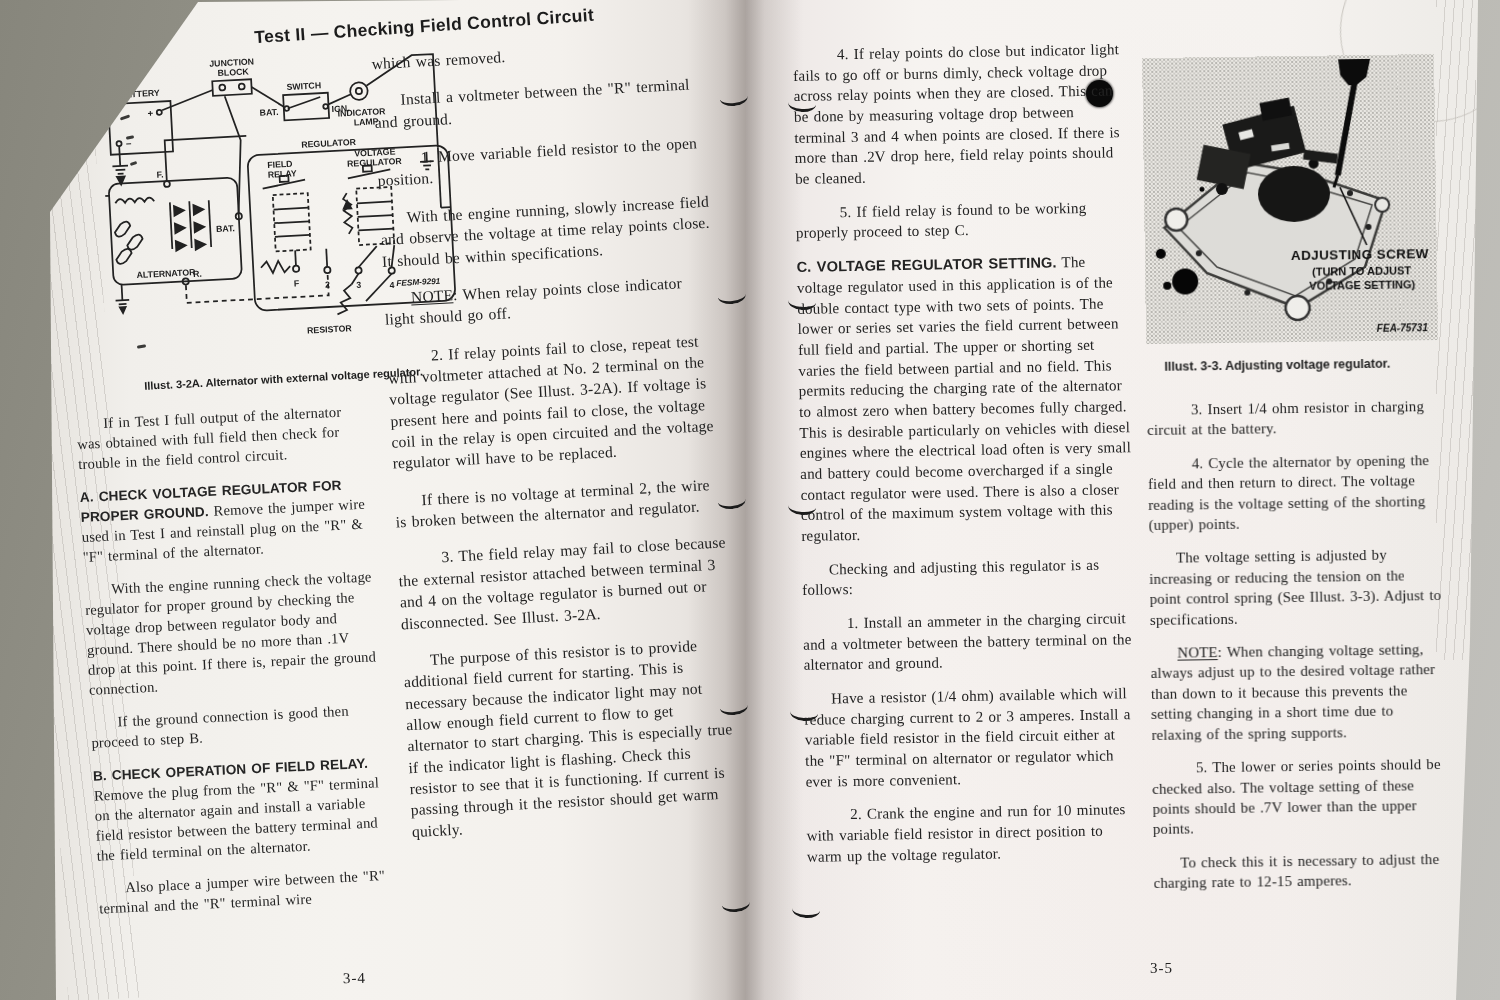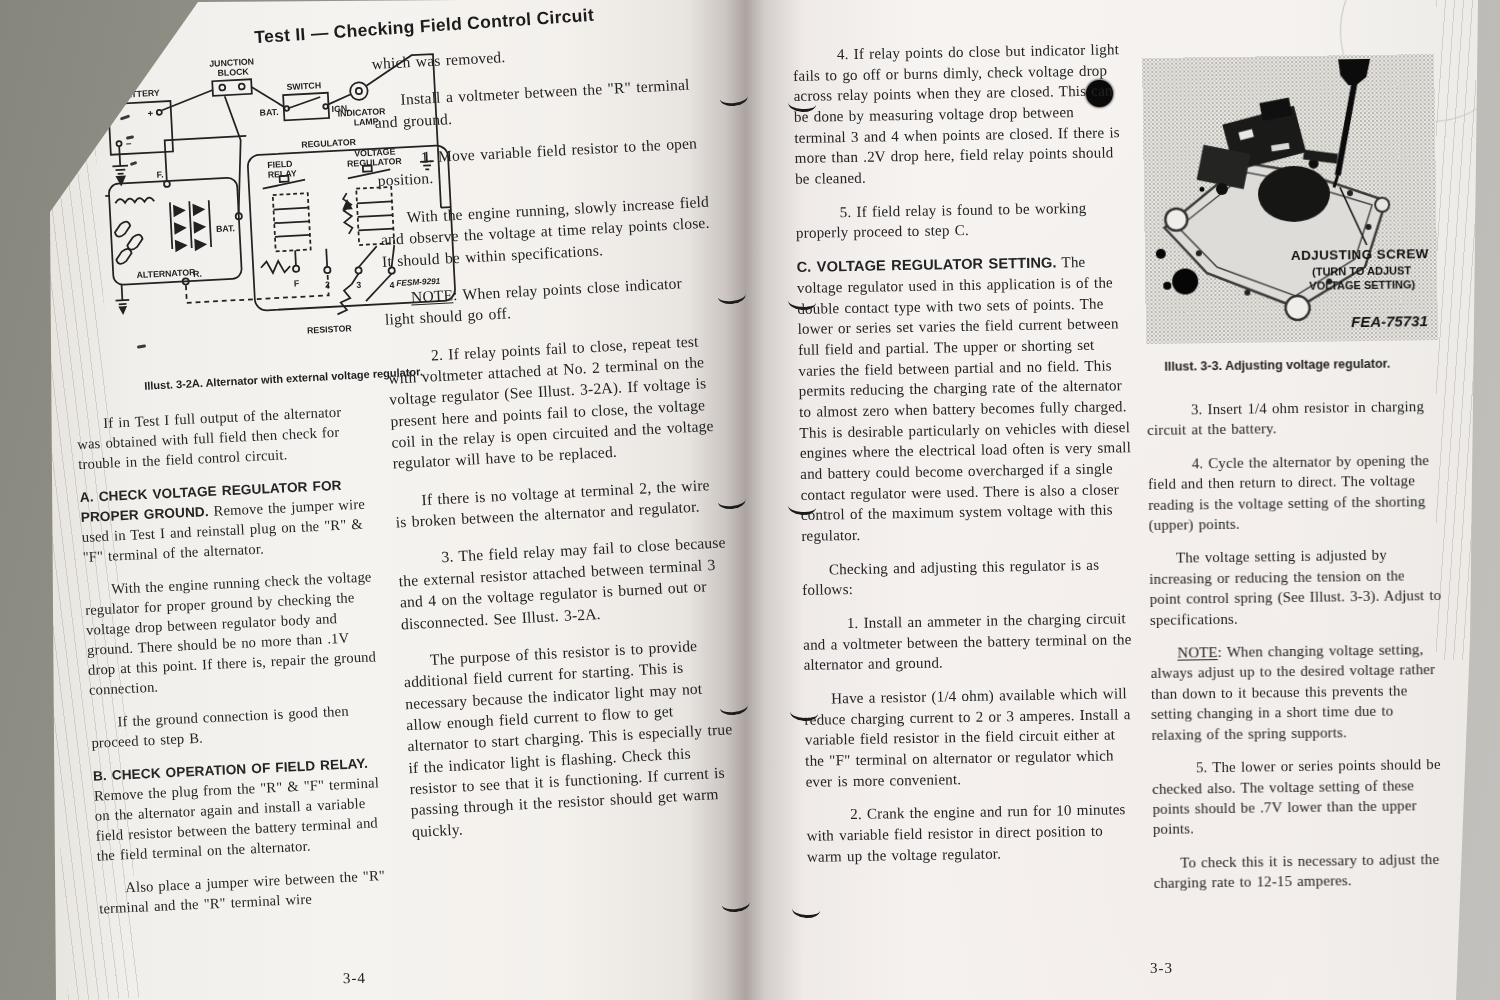--- a/index.html
+++ b/index.html
@@ -295,28 +295,28 @@
             <circle cx="16" cy="196" r="5" fill="#060606"></circle>
             <circle cx="40" cy="224" r="13" fill="#060606"></circle>
             <circle cx="22" cy="228" r="4" fill="#060606"></circle>
             <circle cx="58" cy="132" r="2.5" fill="#060606"></circle>
           </g>
         </g>
       </svg>
       <div class="photo-label" style="right:8px;top:192px;font-size:13.5px;letter-spacing:.4px">ADJUSTING SCREW</div>
       <div class="photo-label" style="right:26px;top:210px;font-size:11px">(TURN TO ADJUST</div>
       <div class="photo-label" style="right:22px;top:224px;font-size:11px">VOLTAGE SETTING)</div>
-      <div class="photo-code" style="right:10px;top:258px;font-size:15px">FEA-75731</div>
+      <div class="photo-code" style="right:10px;top:268px;font-size:10px">FEA-75731</div>
     </div>
     <div class="cap" style="margin:16px 0 0 18px;font-size:12.5px">Illust. 3-3.  Adjusting voltage regulator.</div>
 
     <div class="col rp-col2" style="margin-top:26px">
       <p class="num">3.  Insert 1/4 ohm resistor in charging circuit at the battery.</p>
       <p class="num">4.  Cycle the alternator by opening the field and then return to direct.  The voltage reading is the voltage setting of the shorting (upper) points.</p>
       <p class="ind">The voltage setting is adjusted by increasing or reducing the tension on the point control spring (See Illust. 3-3).  Adjust to specifications.</p>
       <p class="ind"><span class="note-label">NOTE</span><span>:  When changing voltage setting, always adjust up to the desired voltage rather than down to it because this prevents the setting changing in a short time due to relaxing of the spring supports.</span></p>
       <p class="num">5.  The lower or series points should be checked also.  The voltage setting of these points should be .7V lower than the upper points.</p>
       <p class="ind">To check this it is necessary to adjust the charging rate to 12-15 amperes.</p>
     </div>
   </div>
 
-  <div class="abs pagenum" style="left:1110px;top:960px">3-3</div>
+  <div class="abs pagenum" style="left:1110px;top:960px">3-5</div>
 </div>
 
 </body></html>

